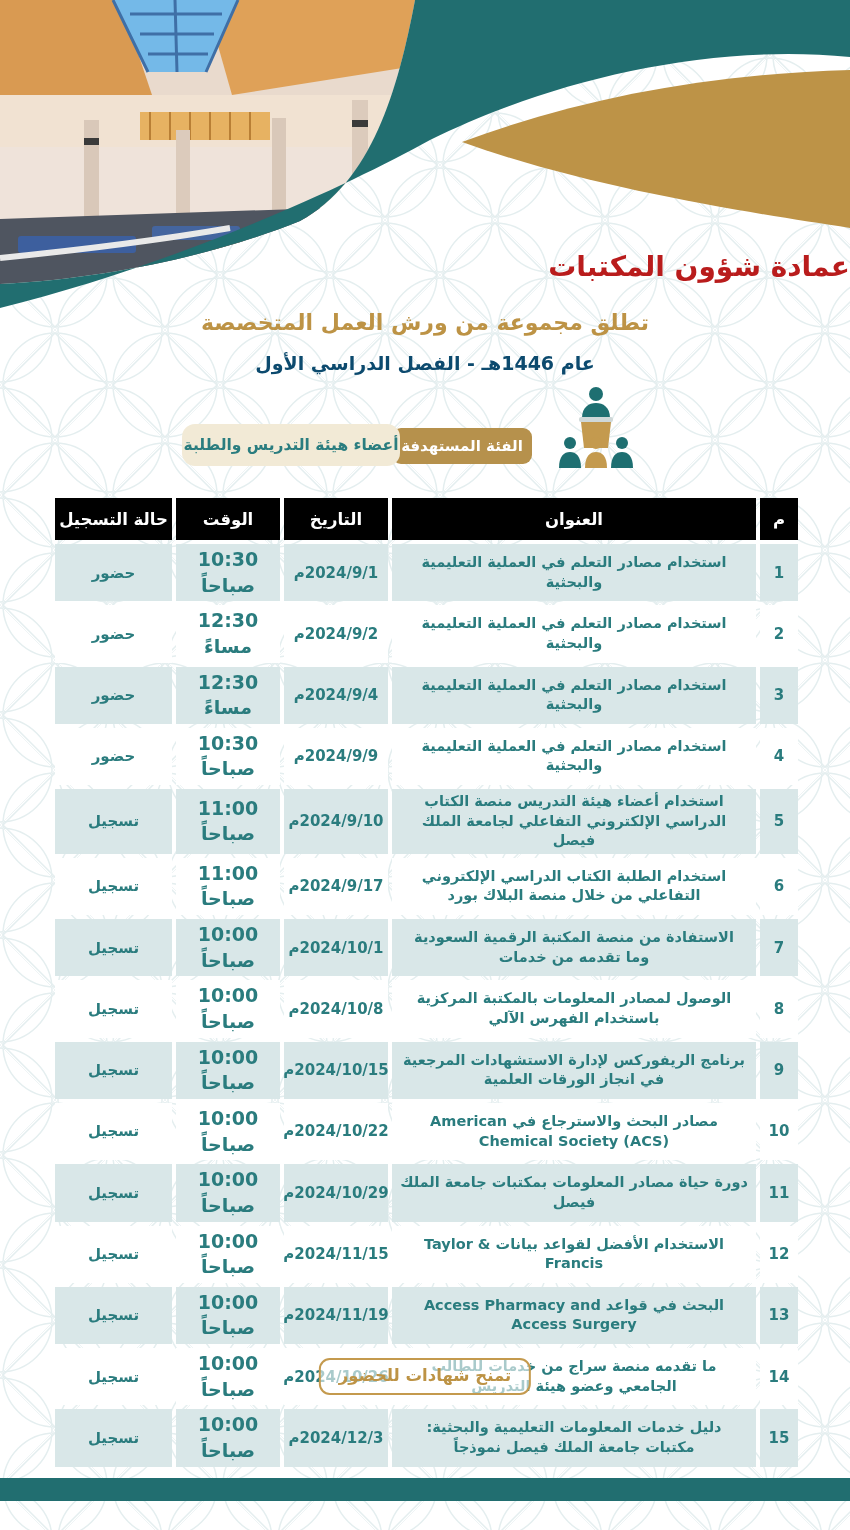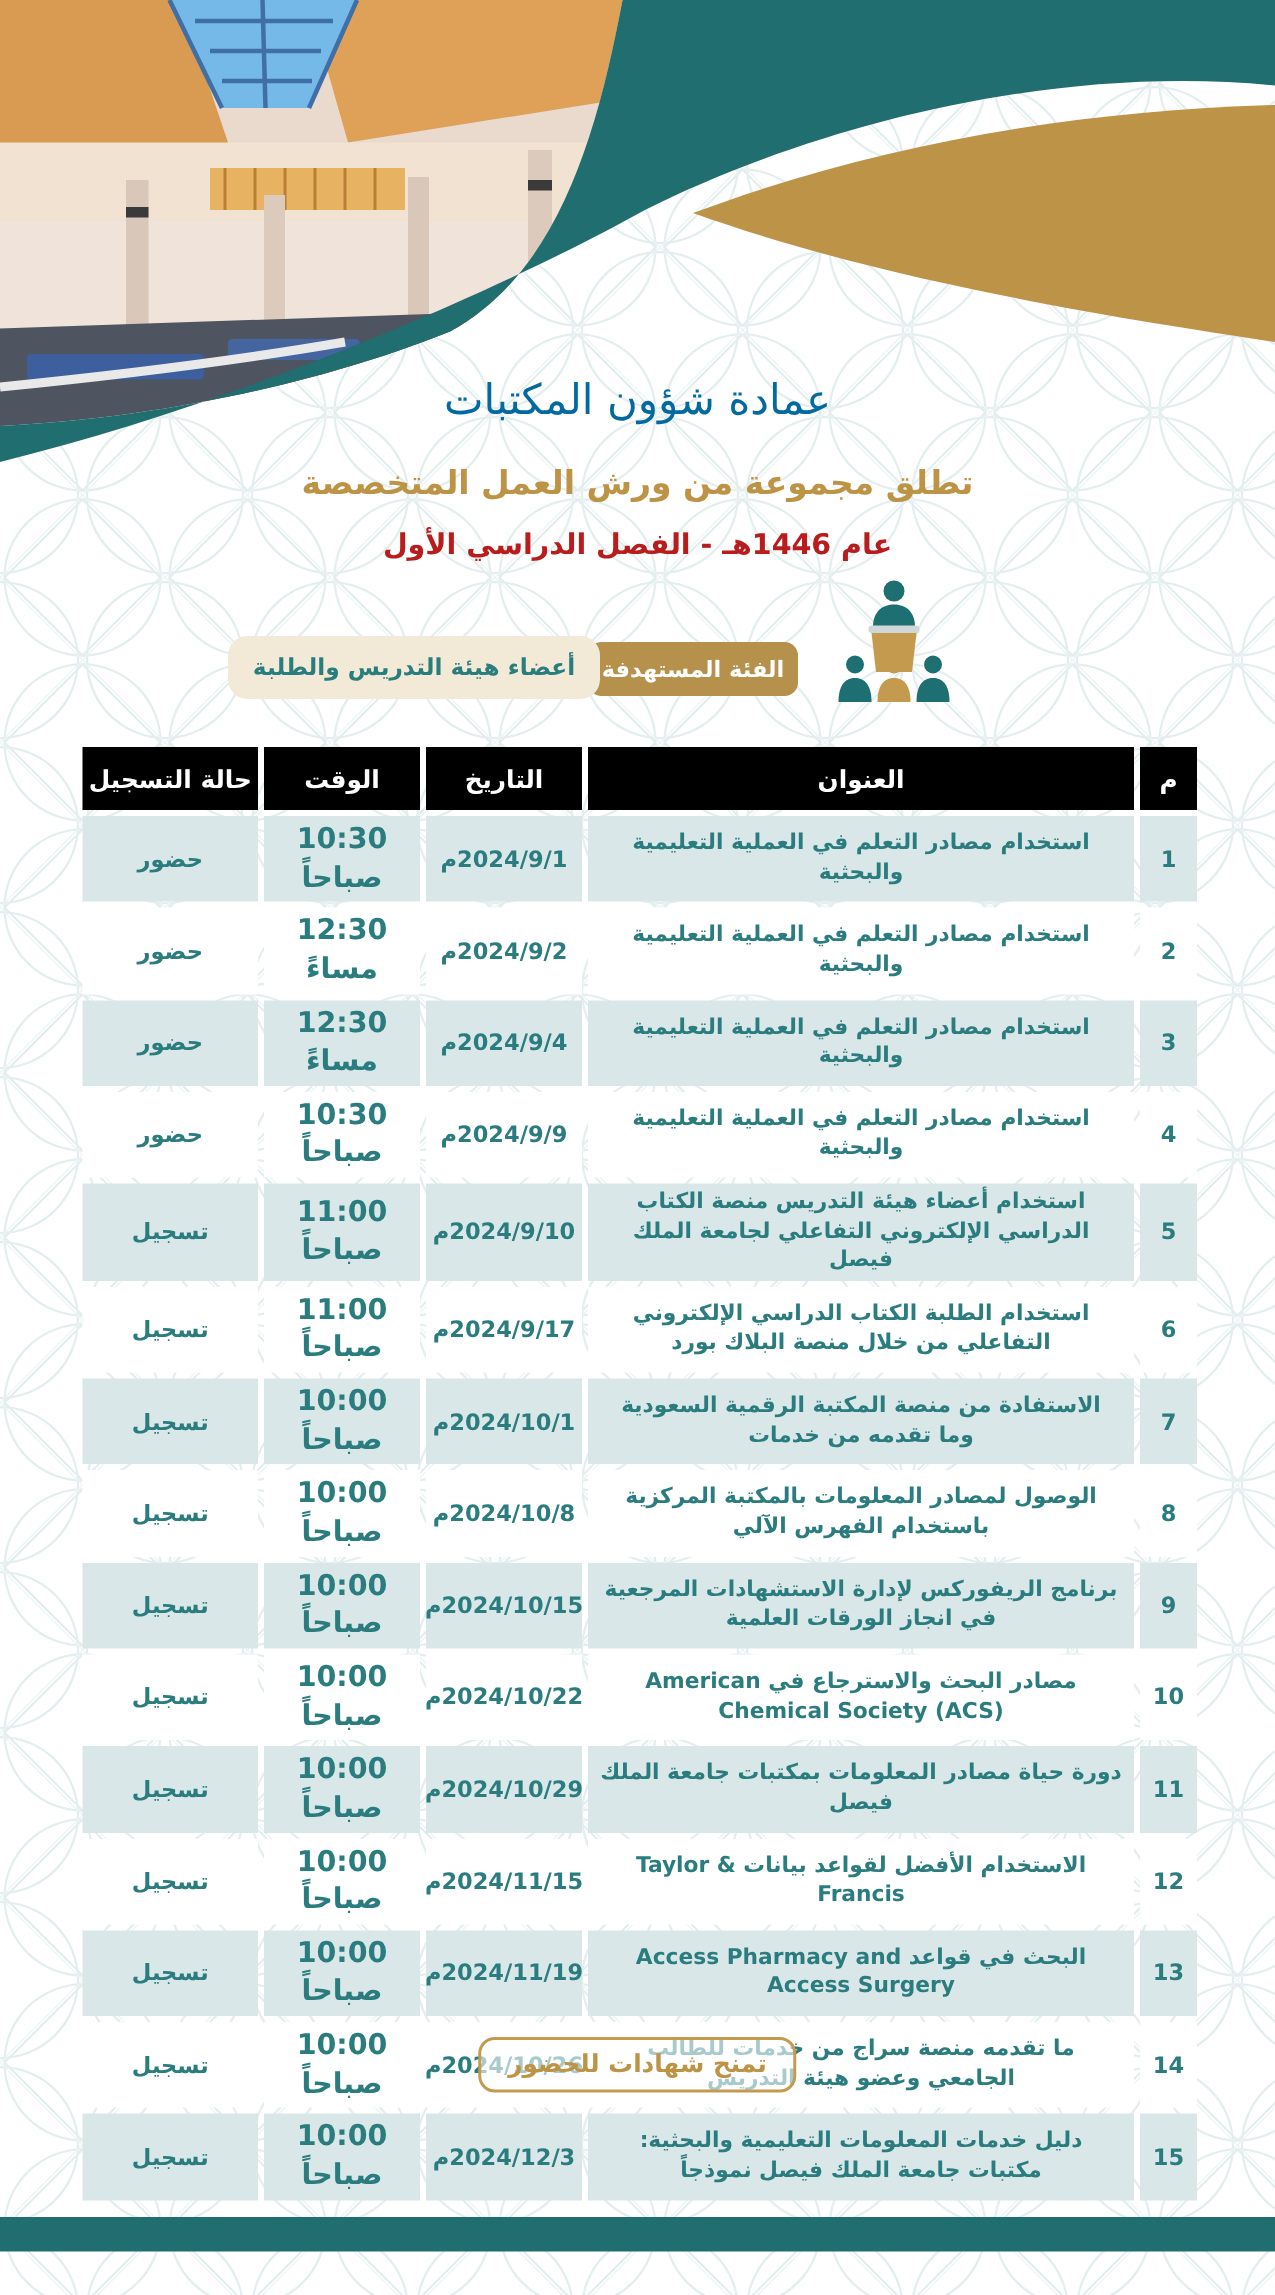--- a/index.html
+++ b/index.html
@@ -11,47 +11,47 @@
     margin: 0 auto;
     background: #fdfdfc;
     overflow: hidden;
     direction: rtl;
   }
   .bg-pattern { position:absolute; inset:0; z-index:0; }
   .hero { position:absolute; top:0; left:0; width:850px; height:320px; z-index:1; }
 
   .page-title {
     position:absolute; top:250px; left:0; width:100%;
-    text-align:center; color:#0369a1; font-weight:normal; font-size:28px;
+    color:#b91c1c; font-weight:bold; font-size:28px;
     z-index:2;
   }
   .page-subtitle {
     position:absolute; top:310px; left:0; width:100%;
     text-align:center; color:#bd9345; font-weight:bold; font-size:22px;
     z-index:2;
   }
   .page-term {
     position:absolute; top:352px; left:0; width:100%;
-    text-align:center; color:#b91c1c; font-weight:bold; font-size:19px;
+    text-align:center; color:#0c4a6e; font-weight:bold; font-size:19px;
     z-index:2;
   }
 
   .target-row { position:absolute; top:384px; left:0; width:100%; height:90px; z-index:2; }
   .target-icon { position:absolute; top:2px; right:210px; width:88px; height:84px; }
   .target-badge {
     position:absolute; top:44px; right:318px;
     width:140px; height:36px;
     background:#b6914c; color:#ffffff;
     border-radius:9px;
     display:flex; align-items:center; justify-content:center;
     font-weight:bold; font-size:15px;
   }
   .target-value {
     position:absolute; top:40px; right:450px;
-    width:248px; height:42px;
+    width:218px; height:42px;
     background:#f2ead6; color:#2a7d7f;
     border-radius:13px;
     display:flex; align-items:center; justify-content:center;
     font-weight:bold; font-size:15.5px;
   }
 
   .schedule {
     position:absolute; top:498px; right:52px; width:746px; z-index:2;
     display:grid;
     grid-template-columns: 38px 364px 104px 104px 117px;

